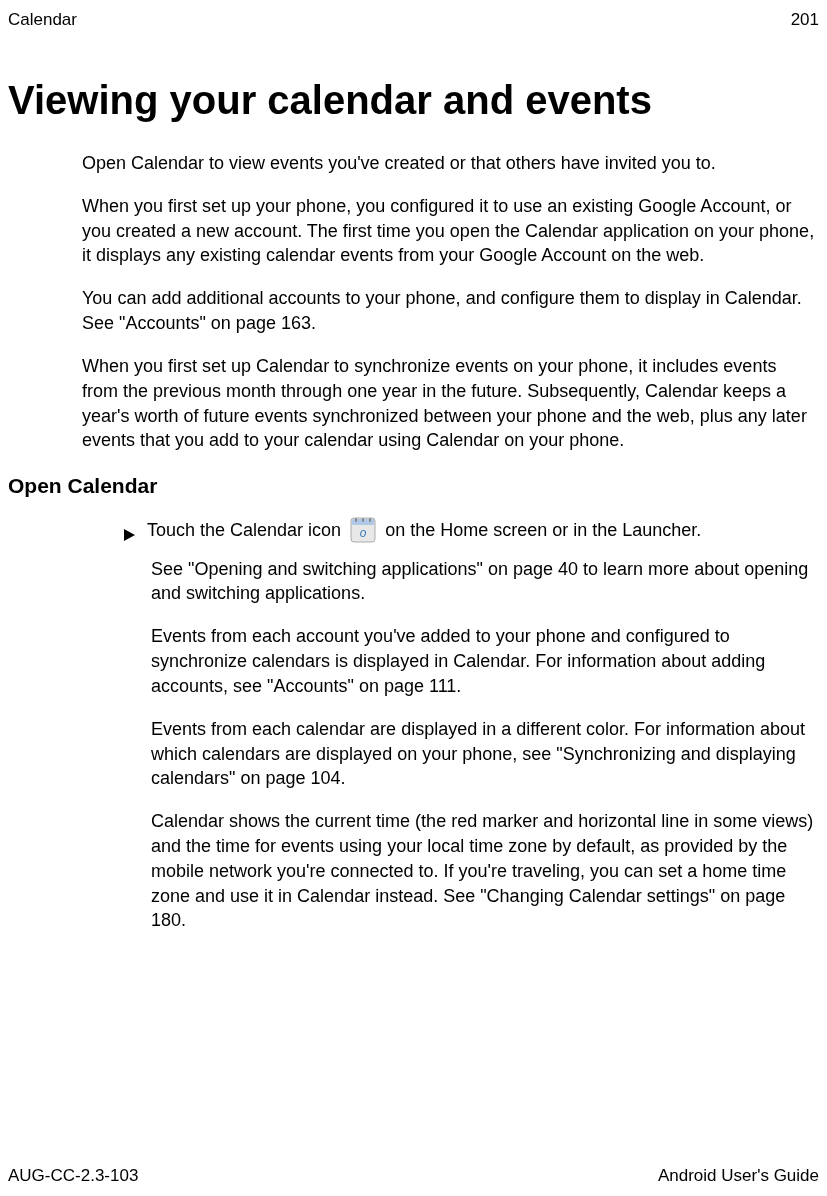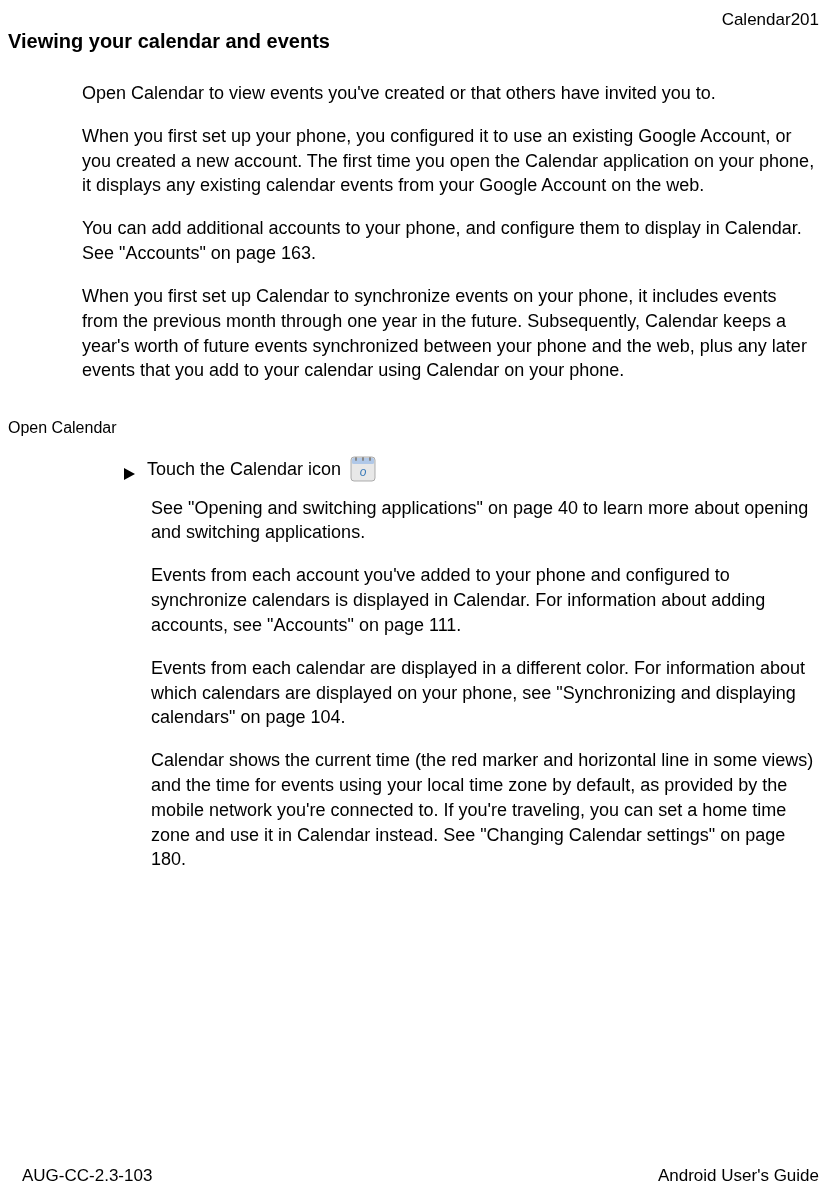--- a/index.html
+++ b/index.html
@@ -11,41 +11,42 @@
       font-family: Arial, Helvetica, sans-serif;
       width: 827px;
       height: 1196px;
       background: #fff;
       color: #000;
       position: relative;
       padding: 10px 6px;
     }
     .header {
       display: flex;
-      justify-content: flex-end;
+      justify-content: space-between;
       font-size: 17px;
+      margin-bottom: 48px;
       padding: 0 2px;
     }
     .page-title {
-      font-size: 20px;
+      font-size: 40px;
       font-weight: bold;
       margin-bottom: 28px;
       padding-left: 2px;
     }
     .body-para {
       font-size: 18px;
       line-height: 1.38;
       margin-left: 76px;
       margin-right: 4px;
       margin-bottom: 18px;
     }
     .sub-heading {
-      font-size: 16px;
-      font-weight: normal;
-      margin-top: 36px;
+      font-size: 21px;
+      font-weight: bold;
+      margin-top: 21px;
       margin-bottom: 20px;
       padding-left: 2px;
     }
     .bullet-line {
       display: flex;
       align-items: center;
       margin-left: 118px;
       margin-right: 4px;
       font-size: 18px;
       line-height: 1.38;
@@ -75,21 +76,21 @@
     .indent-para {
       font-size: 18px;
       line-height: 1.38;
       margin-left: 145px;
       margin-right: 4px;
       margin-bottom: 18px;
     }
     .footer {
       position: absolute;
       bottom: 10px;
-      left: 20px;
+      left: 6px;
       right: 6px;
       display: flex;
       justify-content: space-between;
       font-size: 17px;
       padding: 0 2px;
     }
   </style>
 </head>
 <body>
 
@@ -118,20 +119,21 @@
     <span class="icon-wrap">
       <svg width="26" height="26" viewBox="0 0 26 26">
         <rect x="1" y="1" width="24" height="24" rx="3" fill="#e8e8e8" stroke="#999" stroke-width="0.8"></rect>
         <rect x="2" y="2" width="22" height="6" rx="1.5" fill="#b0c8e8"></rect>
         <rect x="5" y="1" width="2" height="4" rx="1" fill="#888"></rect>
         <rect x="12" y="1" width="2" height="4" rx="1" fill="#888"></rect>
         <rect x="19" y="1" width="2" height="4" rx="1" fill="#888"></rect>
         <text x="13" y="20" font-size="12" font-family="Arial" fill="#3a7ab8" text-anchor="middle" font-style="italic">o</text>
       </svg>
     </span>
+    <span class="inline-text">on the Home screen or in the Launcher.</span>
   </div>
 </div>
 
 <p class="indent-para">See "Opening and switching applications" on page 40 to learn more about opening and switching applications.</p>
 <p class="indent-para">Events from each account you've added to your phone and configured to synchronize calendars is displayed in Calendar. For information about adding accounts, see "Accounts" on page 111.</p>
 <p class="indent-para">Events from each calendar are displayed in a different color. For information about which calendars are displayed on your phone, see "Synchronizing and displaying calendars" on page 104.</p>
 <p class="indent-para">Calendar shows the current time (the red marker and horizontal line in some views) and the time for events using your local time zone by default, as provided by the mobile network you're connected to. If you're traveling, you can set a home time zone and use it in Calendar instead. See "Changing Calendar settings" on page 180.</p>
 
 <div class="footer">
   <span>AUG-CC-2.3-103</span>

